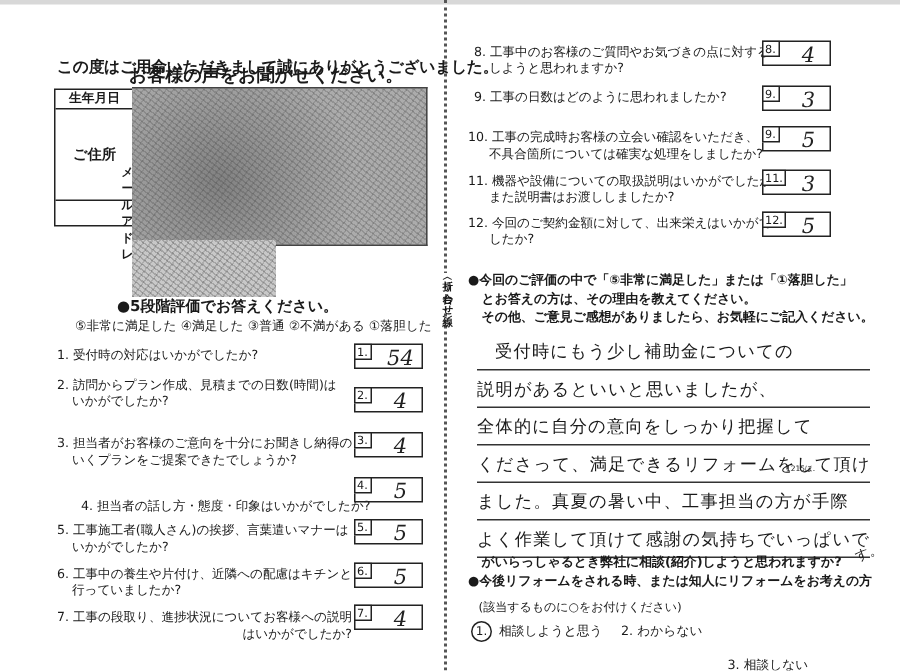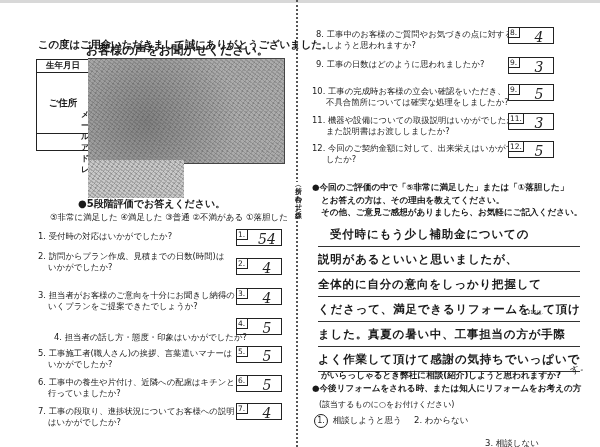--- a/index.html
+++ b/index.html
@@ -44,21 +44,21 @@
   .ansbox .tag { position:absolute; left:-1px; top:-1px; height:11px; min-width:12px; padding:0 1px; border:1px solid #222; font-size:7.5px; line-height:10px; background:#fff; box-sizing:border-box; }
   .ansbox .val { position:absolute; left:16px; right:0; top:0; bottom:0; text-align:center; font-family:"DejaVu Serif", serif; font-size:14px; line-height:18px; font-style:italic; color:#222; }
 
   .fold {
     left:296px; top:0; width:0; height:447px; border-left:2px dotted #555;
   }
   .fold-label {
     left:290px; top:182px; width:12px; background:#fff; font-size:7px; font-weight:bold; line-height:8px; text-align:center; writing-mode:vertical-rl;
   }
 
-  .comment-lines { left:318px; top:228px; width:262px;font-weight:bold; }
+  .comment-lines { left:318px; top:228px; width:262px; }
   .cline { height:24px; border-bottom:1px solid #333; font-family:"DejaVu Serif", serif; font-size:11.5px; line-height:24px; white-space:nowrap; letter-spacing:0.8px; overflow:visible; }
 
   .choice { font-size:8.5px; white-space:nowrap; }
   .circle { display:inline-block; width:12px; height:12px; border:1px solid #222; border-radius:50%; text-align:center; line-height:12px; font-size:8px; margin-right:2px; }
 </style>
 </head>
 <body>
 
 <div class="topbar"></div>
 
@@ -127,21 +127,21 @@
 
 <div class="abs q" style="left:38px; top:377px;">
   <div>6. 工事中の養生や片付け、近隣への配慮はキチンと</div>
   <div style="padding-left:10px;">行っていましたか?</div>
 </div>
 <div class="abs ansbox" style="left:236px; top:375px;">
   <span class="tag">6.</span>
   <span class="val">5</span>
 </div>
 
-<div class="abs q" style="left:38px; top:406px;">
+<div class="abs q" style="left:38px; top:406px;text-align:right;">
   <div>7. 工事の段取り、進捗状況についてお客様への説明</div>
   <div style="padding-left:10px;">はいかがでしたか?</div>
 </div>
 <div class="abs ansbox" style="left:236px; top:403px;">
   <span class="tag">7.</span>
   <span class="val">4</span>
 </div>
 
 <div class="abs fold"></div>
 <div class="abs fold-label">〈折り合わせ線〉</div>

